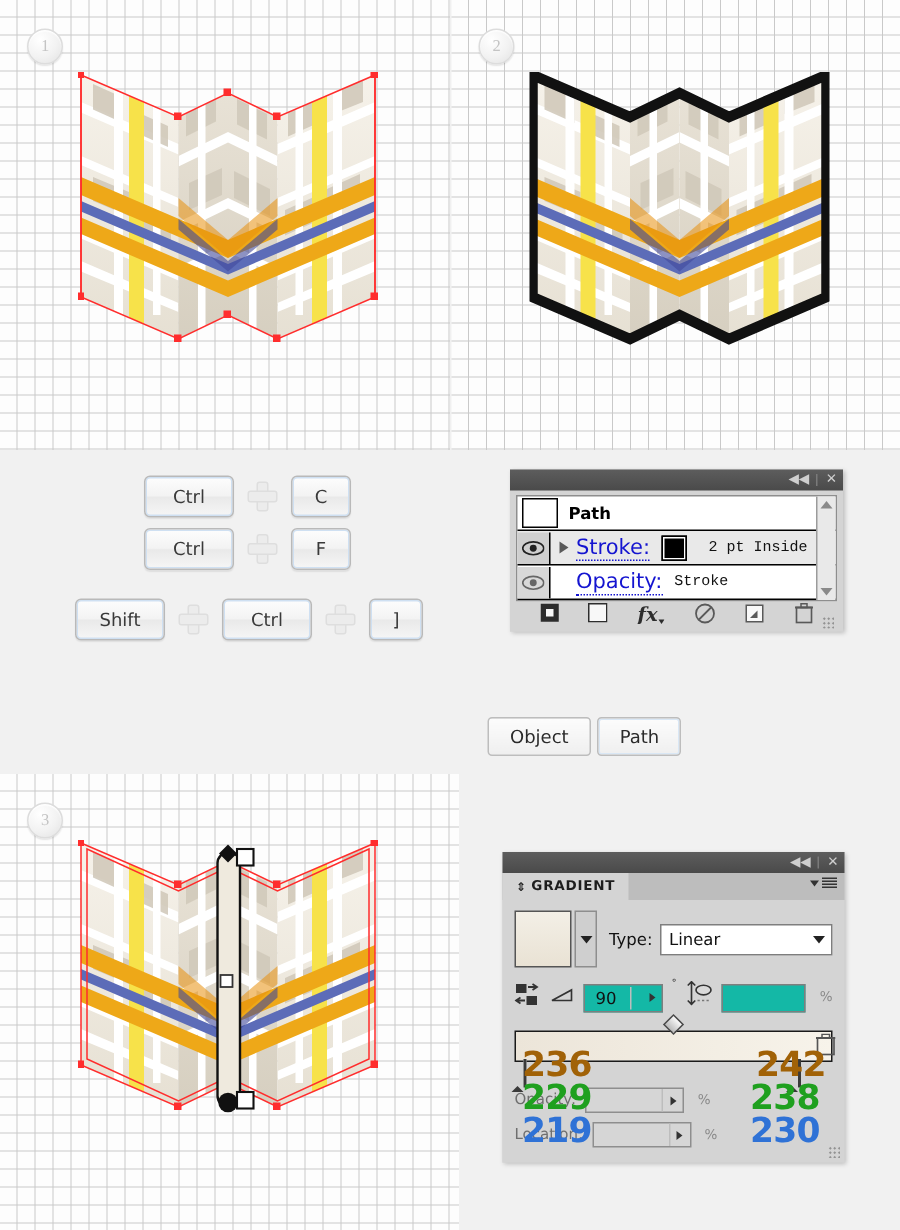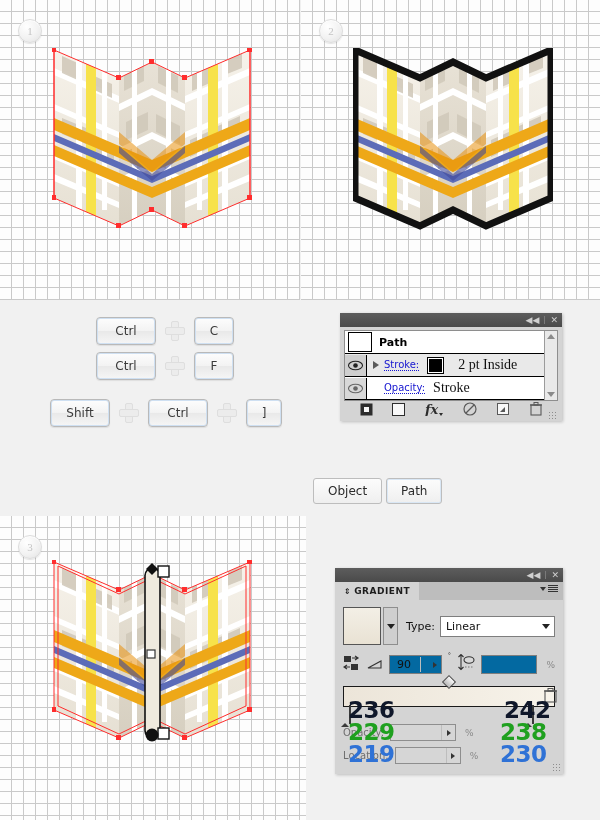--- a/index.html
+++ b/index.html
@@ -103,28 +103,28 @@
     display:flex;align-items:center;justify-content:center;
   }
   .eye svg{display:block;}
   .ap-swatch-head{
     width:22px;height:18px;border:1px solid #000;background:#fff;margin:0 7px 0 3px;flex:0 0 auto;
     box-shadow:inset 0 0 0 1px #fff;
   }
   .ap-title{font-size:11px;font-weight:bold;color:#000;font-family:"DejaVu Sans",sans-serif;}
   .tri{width:0;height:0;border-top:4px solid transparent;border-bottom:4px solid transparent;border-left:6px solid #5a5a5a;margin:0 5px 0 6px;flex:0 0 auto;}
   .lbl-link{
-    font-size:10px;color:#1414d0;border-bottom:1px dotted #1414d0;
+    font-size:14px;color:#1414d0;border-bottom:1px dotted #1414d0;
     font-family:"DejaVu Sans",sans-serif;margin-right:8px;
   }
   .lbl-plain{font-size:10px;color:#111;font-family:"DejaVu Sans",sans-serif;margin-right:8px;}
   .sw-black{width:15px;height:15px;background:#000;border:1px solid #000;box-shadow:0 0 0 1px #fff inset;flex:0 0 auto;}
   .sw-none{width:15px;height:15px;background:#fff;border:1px solid #000;position:relative;flex:0 0 auto;overflow:hidden;}
   .sw-none::after{content:"";position:absolute;left:-3px;top:6px;width:23px;height:1.6px;background:#e02020;transform:rotate(-45deg);}
-  .ap-meta{font-size:14px;color:#111;margin-left:14px;font-family:Liberation Serif, serif;}
+  .ap-meta{font-size:10px;color:#111;margin-left:14px;font-family:Liberation Mono, monospace;}
   .ap-scroll{position:absolute;right:0;top:0;width:12px;height:100%;background:#e9e9e9;border-left:1px solid #9b9b9b;}
   .ap-scroll .arw{position:absolute;left:2px;width:0;height:0;border-left:4px solid transparent;border-right:4px solid transparent;}
   .ap-scroll .up{top:3px;border-bottom:5px solid #8a8a8a;}
   .ap-scroll .dn{bottom:3px;border-top:5px solid #8a8a8a;}
   .ap-foot{height:20px;display:flex;align-items:center;justify-content:space-around;padding:0 6px;background:#d4d4d4;position:relative;}
   .ap-foot .fi{opacity:.85;}
   .grip{position:absolute;right:2px;bottom:2px;width:8px;height:8px;
     background-image:radial-gradient(#8d8d8d 34%,transparent 36%);background-size:3px 3px;}
 
   
@@ -135,42 +135,42 @@
   .gr-drop{width:13px;height:36px;border:1px solid #8e8e8e;background:#cfcfcf;margin-left:2px;display:flex;align-items:center;justify-content:center;}
   .caret{width:0;height:0;border-left:4px solid transparent;border-right:4px solid transparent;border-top:5px solid #222;}
   .gr-lbl{font-size:11px;color:#111;margin:0 5px 0 8px;font-family:"DejaVu Sans",sans-serif;}
   .gr-select{
     flex:1;height:19px;border:1px solid #7e7e7e;background:#fff;display:flex;align-items:center;
     justify-content:space-between;padding:0 4px 0 5px;font-size:11px;color:#111;
     font-family:"DejaVu Sans",sans-serif;
     gap:16px;
   }
   .gr-r2{display:flex;align-items:center;margin-top:9px;gap:6px;}
-  .numfield{height:17px;border:1px solid #7e7e7e;background:#0369a1;display:flex;align-items:center;justify-content:space-between;}
+  .numfield{height:17px;border:1px solid #7e7e7e;background:#14b8a6;display:flex;align-items:center;justify-content:space-between;}
   .numfield span{font-size:11px;color:#111;padding-left:7px;font-family:"DejaVu Sans",sans-serif;}
   .stepper{width:13px;height:15px;border-left:1px solid #bdbdbd;display:flex;align-items:center;justify-content:center;}
   .stepper i{width:0;height:0;border-top:3px solid transparent;border-bottom:3px solid transparent;border-left:4px solid #333;}
   .deg{font-size:7px;color:#222;align-self:flex-start;margin-top:-2px;}
   .gr-ramp-wrap{margin-top:11px;position:relative;}
   .gr-mid{position:absolute;left:50%;top:-9px;transform:translateX(-50%) rotate(45deg);width:8px;height:8px;
     background:linear-gradient(to bottom,#fafafa,#b9b9b9);border:1px solid #4a4a4a;}
   .gr-ramp{height:19px;border:1px solid #1a1a1a;background:linear-gradient(to right,#ece5d9,#f7f3ea);}
   .gr-stop{position:absolute;top:20px;width:9px;height:13px;}
   .gr-stop .sq{width:9px;height:9px;background:#f3f3f3;border:1px solid #3a3a3a;}
   .gr-stop .pt{width:0;height:0;margin:0 auto;border-left:4px solid transparent;border-right:4px solid transparent;border-bottom:4px solid #3a3a3a;}
   .gr-trash{position:absolute;right:-2px;top:2px;}
   .gr-r3{display:flex;align-items:center;margin-top:17px;gap:6px;}
   .gr-lbl2{font-size:10px;color:#6f6f6f;font-family:"DejaVu Sans",sans-serif;}
   .pctfield{width:64px;height:15px;border:1px solid #8e8e8e;background:#d6d6d6;display:flex;align-items:center;justify-content:flex-end;}
   .pct{font-size:9px;color:#8a8a8a;margin-left:3px;font-family:"DejaVu Sans",sans-serif;}
 
   
   .rgb{position:absolute;font-weight:bold;font-size:23px;line-height:20px;
        font-family:"DejaVu Sans",sans-serif;letter-spacing:-.5px;}
-  .rgb.r{color:#0f172a;}
+  .rgb.r{color:#a16207;}
   .rgb.g{color:#1fa01f;}
   .rgb.b{color:#2f72d6;}
 </style>
 </head>
 <body>
 
 <div class="stage">
 
   <div class="midband"></div>
   <div class="rightband"></div>
@@ -491,21 +491,21 @@
               <line x1="0" y1="3" x2="12" y2="3" stroke="#444" stroke-width="1.3"></line>
               <rect x="4" y="0.5" width="4" height="2.5" fill="none" stroke="#444"></rect>
             </svg>
         </span>
         <span class="grip"></span>
       </div>
     </div>
   </div>
 
   <div class="menurow" style="left:313px;top:478px;">
-    <div class="mbtn" style="box-shadow:none;">Object</div>
+    <div class="mbtn" style="box-shadow:none;margin-left:12px;">Object</div>
     <div class="mbtn">Path</div>
   </div>
 
   <div class="canvas" id="canvas-3">
     <div class="badge" style="left:18px;top:19px;">3</div>
     <div class="map-wrap" style="left:52px;top:44px;">
       <svg width="212" height="210" viewBox="0 0 212 210">
         <g>
           <path d="M2,2 L67,30 L67,178 L2,150 Z" fill="url(#pg1)"></path>
           <path d="M67,30 L100,14 L100,162 L67,178 Z" fill="url(#pg2)"></path>

